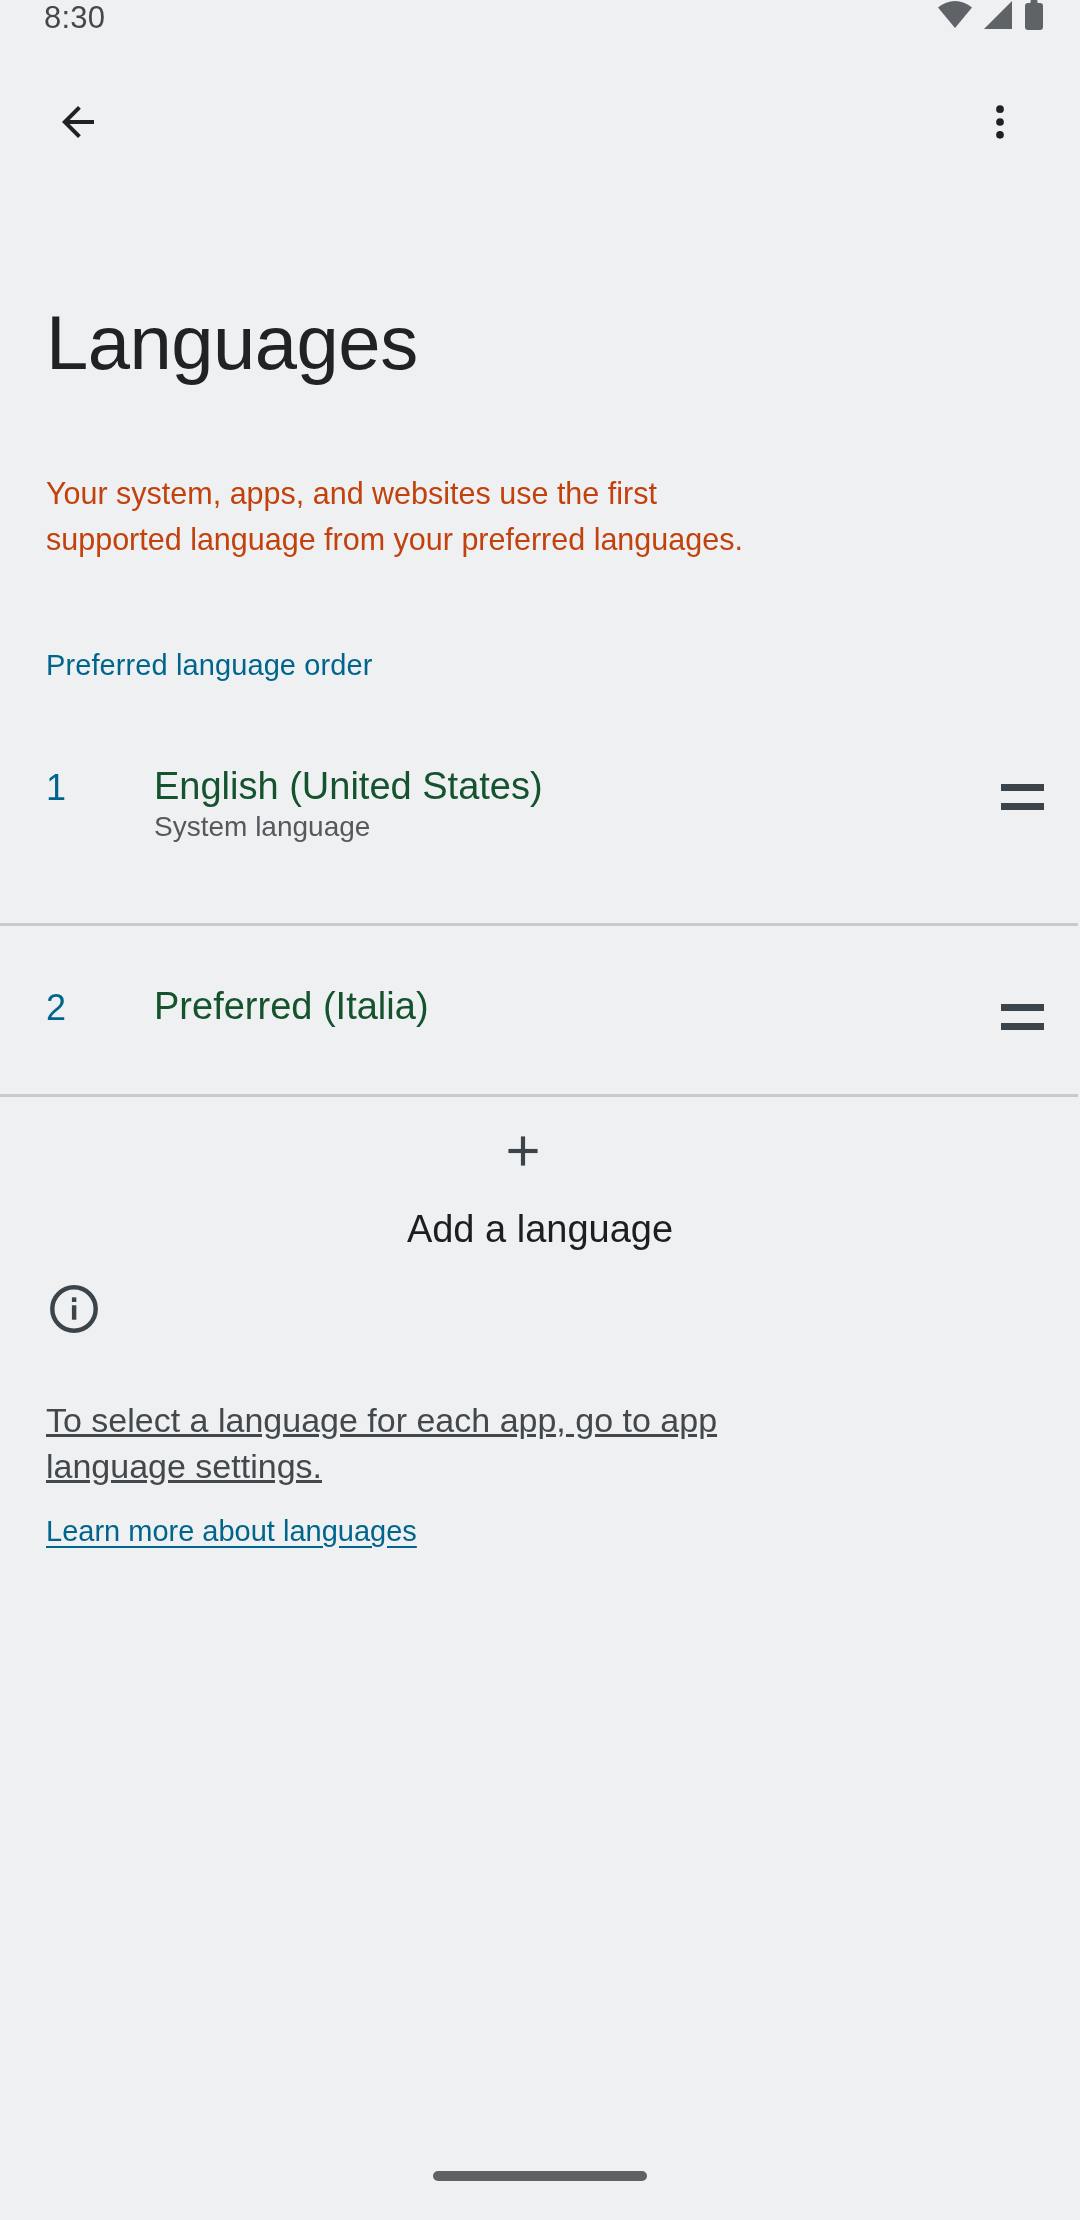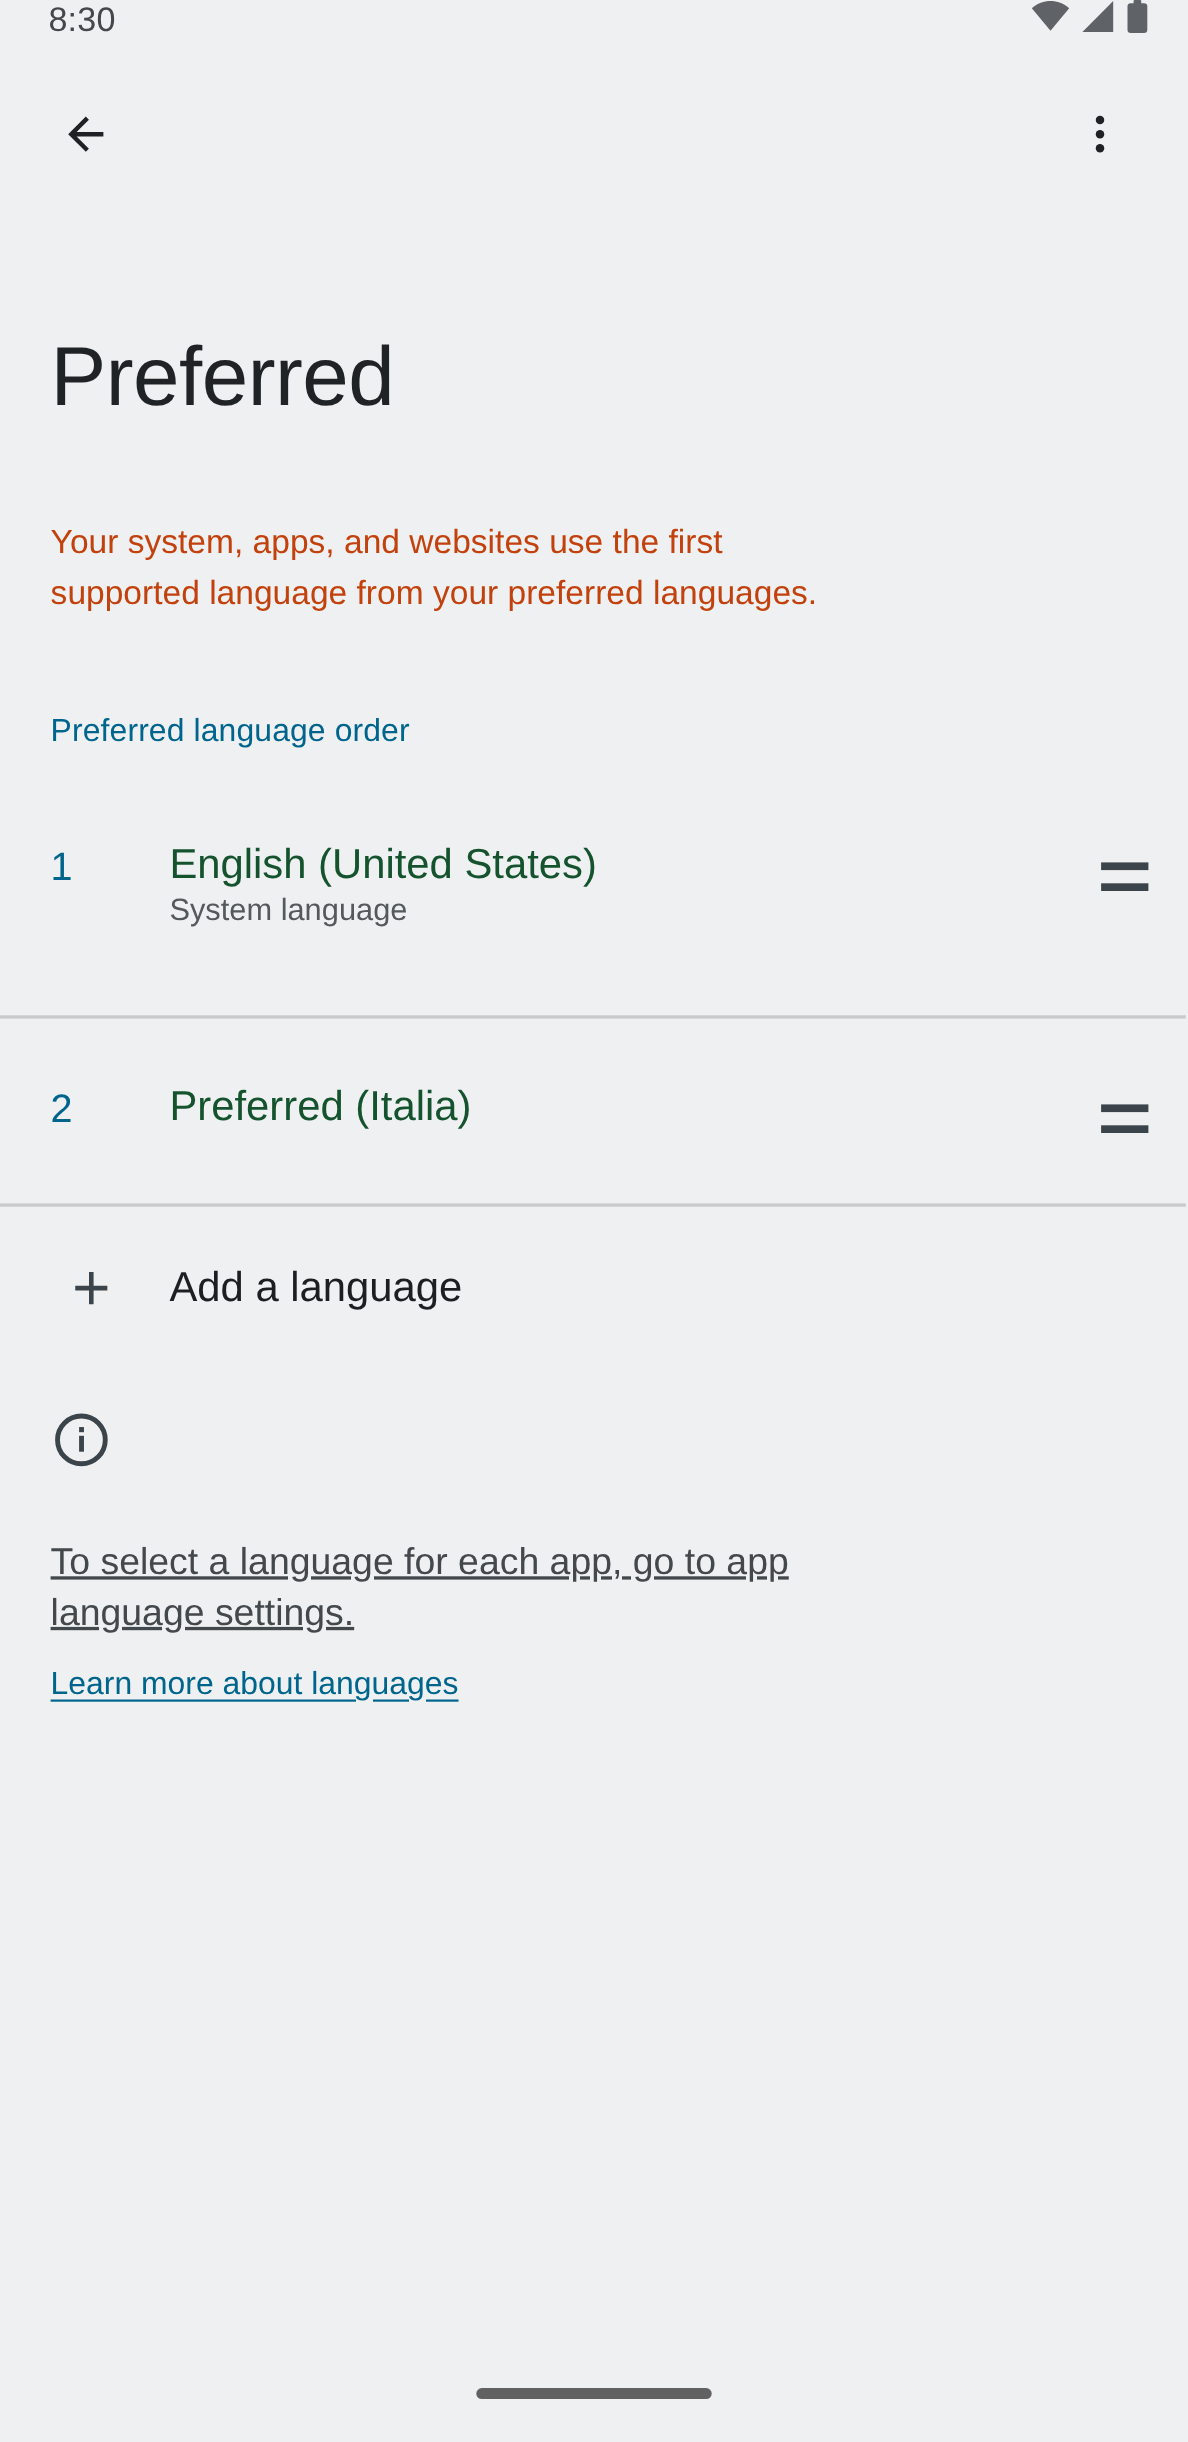--- a/index.html
+++ b/index.html
@@ -151,20 +151,21 @@
   }
 
   
   .add-row {
     display: flex;
     align-items: center;
     height: 148px;
     padding: 0 46px;
     box-sizing: border-box;
     cursor: pointer;
+    flex-direction: column;
   }
   .add-icon {
     width: 108px;
     flex: 0 0 108px;
     display: flex;
     align-items: center;
   }
   .add-icon svg { display: block; margin-left: 12px; }
   .add-label {
     font-size: 38px;
@@ -257,21 +258,21 @@
       <svg width="44" height="44" viewBox="0 0 24 24">
         <circle cx="12" cy="5" r="2.1" fill="#202124"></circle>
         <circle cx="12" cy="12" r="2.1" fill="#202124"></circle>
         <circle cx="12" cy="19" r="2.1" fill="#202124"></circle>
       </svg>
     </span>
   </div>
 </div>
 
 <div class="hero">
-  <h1 class="page-title">Preferred</h1>
+  <h1 class="page-title">Languages</h1>
   <p class="page-desc">Your system, apps, and websites use the first supported language from your preferred languages.</p>
 </div>
 
 <div class="section-header">Preferred language order</div>
 
 <div class="lang-list">
 
   <div class="lang-row row-1">
     <div class="lang-index">1</div>
     <div class="lang-text">

